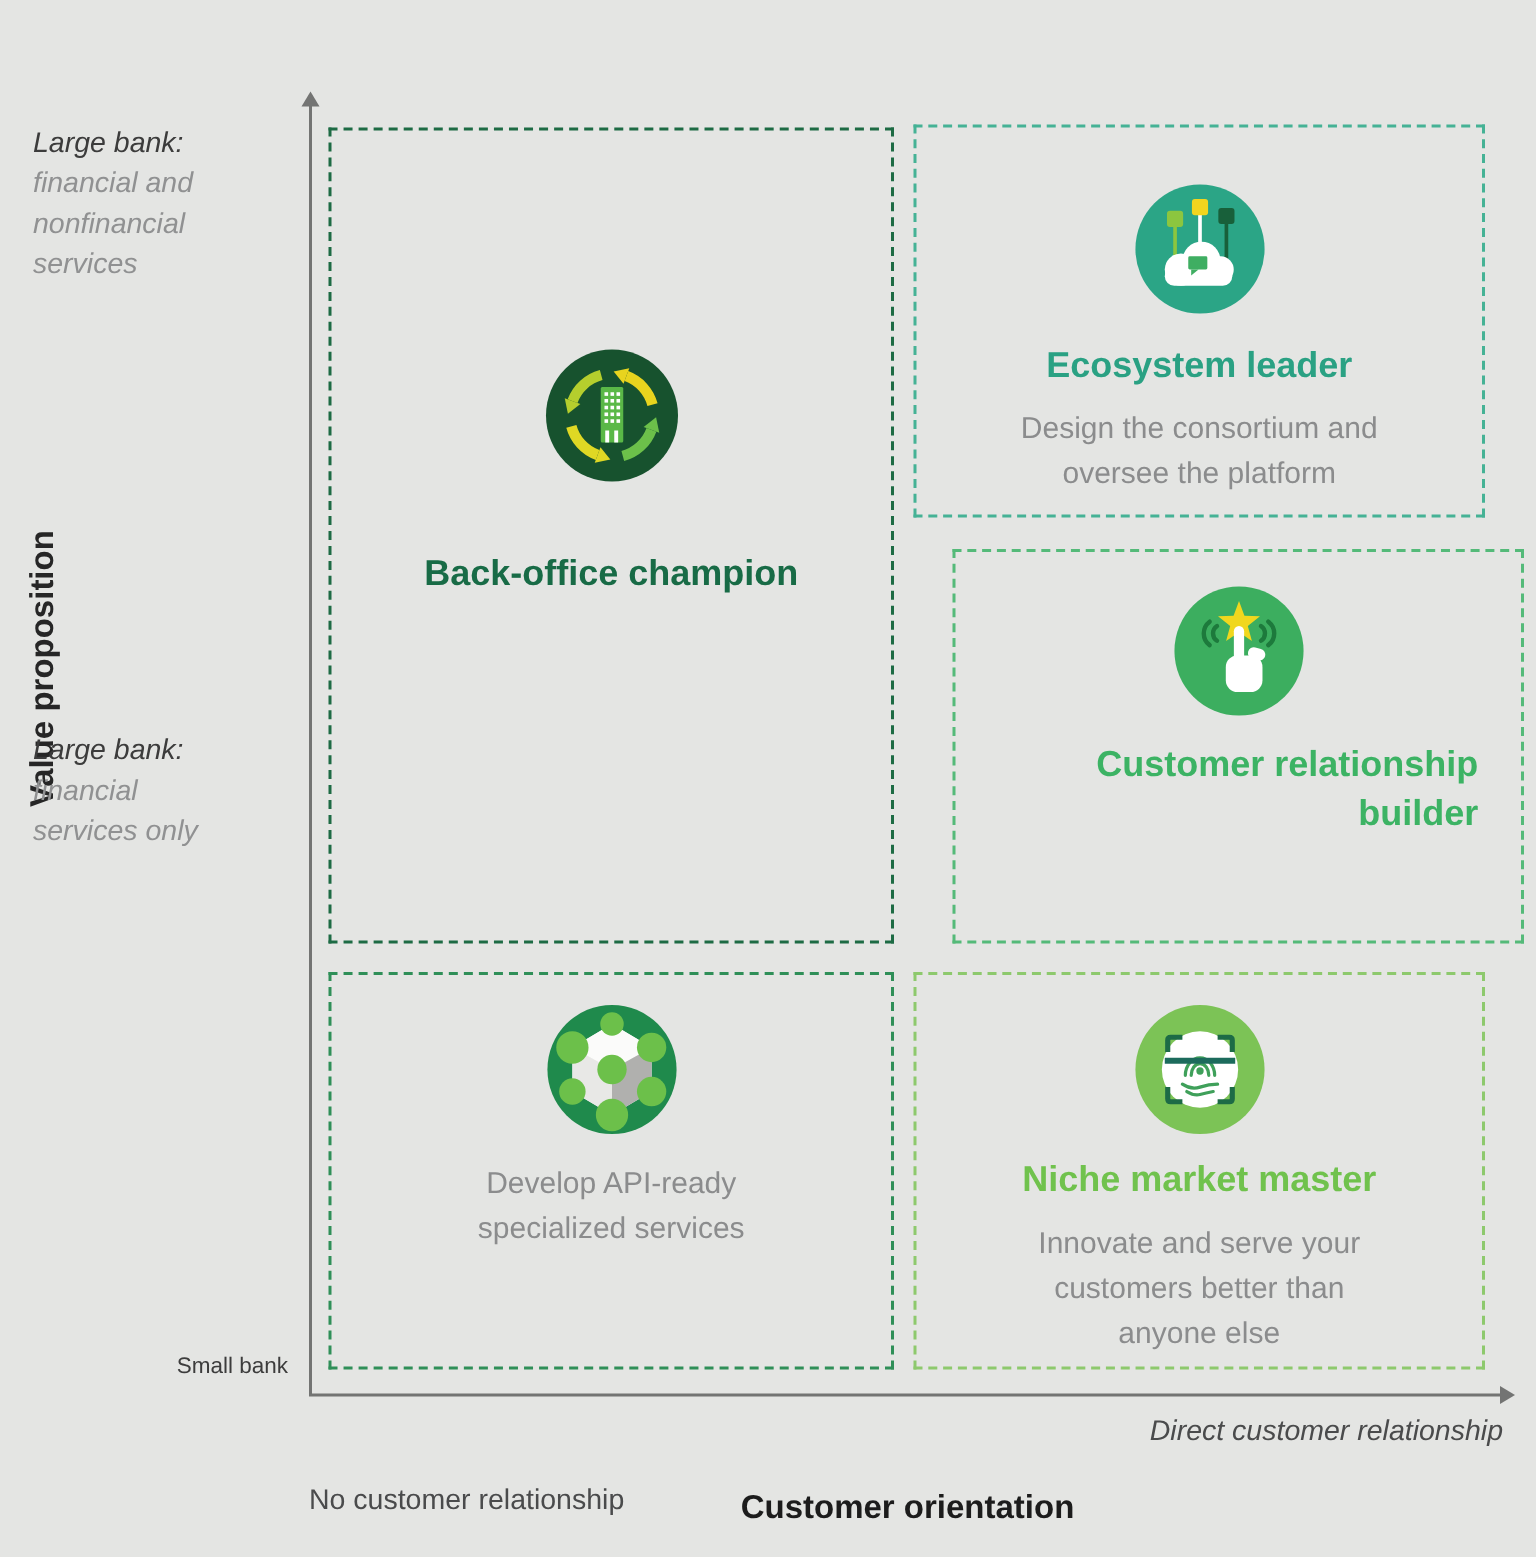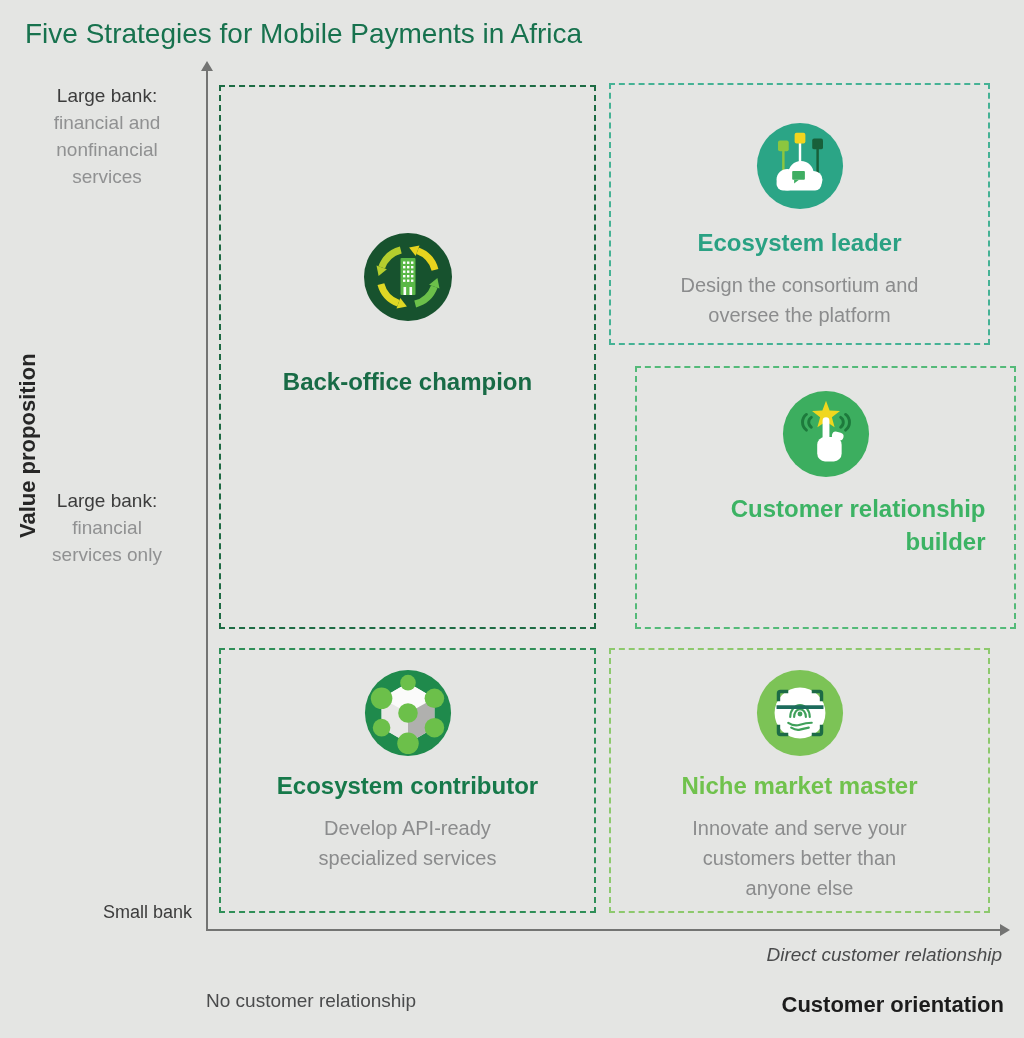--- a/index.html
+++ b/index.html
@@ -11,27 +11,27 @@
   .y-axis{position:absolute;left:206px;top:70px;width:2px;height:860px;background:#737473;}
   .x-axis{position:absolute;left:206px;top:929px;width:798px;height:2px;background:#737473;}
   .arrow-up{position:absolute;left:201px;top:61px;width:0;height:0;
             border-left:6px solid transparent;border-right:6px solid transparent;
             border-bottom:10px solid #737473;}
   .arrow-right{position:absolute;left:1000px;top:924px;width:0;height:0;
             border-top:6px solid transparent;border-bottom:6px solid transparent;
             border-left:10px solid #737473;}
   .y-axis-title{position:absolute;left:8px;top:505px;transform:rotate(-90deg);transform-origin:center;
             font-size:22px;font-weight:700;color:#262626;white-space:nowrap;width:40px;text-align:center;}
-  .x-axis-title{position:absolute;left:206px;top:992px;width:798px;text-align:right;
+  .x-axis-title{position:absolute;left:206px;top:992px;width:798px;text-align:center;
             font-size:22px;font-weight:700;color:#1c1c1c;}
-  .ytick{position:absolute;left:22px;width:170px;text-align:center;
-         font-size:19px;line-height:27px;color:#909192;}
+  .ytick{position:absolute;left:22px;width:170px;text-align:left;
+         font-size:19px;line-height:27px;color:#909192;font-style:italic;}
   .ytick .em{color:#3c3c3c;}
   .ytick-bottom{position:absolute;left:22px;width:170px;text-align:right;
-         font-size:18px;color:#3c3c3c;}
+         font-size:15px;color:#3c3c3c;}
   .xtick{position:absolute;top:944px;font-size:19px;color:#4a4b4c;}
   .xtick.left{left:206px;margin-top:46px;}
   .xtick.right{right:22px;text-align:right;font-style:italic;}
 
   
   .box{position:absolute;box-sizing:border-box;display:flex;flex-direction:column;
        align-items:center;text-align:center;}
   .box-back-office{left:219px;top:85px;width:377px;height:544px;border:2px dashed #1d6b44;}
   .box-eco-leader{left:609px;top:83px;width:381px;height:262px;border:2px dashed #45b295;}
   .box-crb{left:635px;top:366px;width:381px;height:263px;border:2px dashed #54ba79;text-align:right;}
@@ -51,21 +51,20 @@
   .i-eco-leader{margin-top:36px;}
   .i-crb{margin-top:21px;}
   .i-contributor{margin-top:18px;}
   .i-niche{margin-top:18px;}
 </style>
 </head>
 <body>
 
 <div class="stage">
 
-  <div class="main-title">Five Strategies for Mobile Payments in Africa</div>
 
   <div class="y-axis"></div>
   <div class="arrow-up"></div>
   <div class="x-axis"></div>
   <div class="arrow-right"></div>
 
   <div class="y-axis-title">Value proposition</div>
   <div class="x-axis-title">Customer orientation</div>
 
   <div class="ytick" style="top:82px;">
@@ -177,21 +176,20 @@
           <circle cx="46" cy="15" r="8"></circle>
           <circle cx="73" cy="31" r="10"></circle>
           <circle cx="73" cy="61" r="10"></circle>
           <circle cx="46" cy="77" r="11"></circle>
           <circle cx="19" cy="61" r="9"></circle>
           <circle cx="19" cy="31" r="11"></circle>
           <circle cx="46" cy="46" r="10"></circle>
         </g>
       </svg>
     </div>
-    <div class="s-title t-contributor">Ecosystem contributor</div>
     <div class="s-desc">Develop API-ready<br>specialized services</div>
   </div>
 
   <div class="box box-niche">
     <div class="icon-wrap i-niche">
       <svg width="90" height="90" viewBox="0 0 92 92">
         <circle cx="46" cy="46" r="44" fill="#7cc356"></circle>
         <circle cx="46" cy="46" r="26" fill="#ffffff"></circle>
         <g fill="none" stroke="#3fa05a" stroke-width="2.2" stroke-linecap="round">
           <path d="M36 50 a10 12 0 1 1 20 0"></path>

